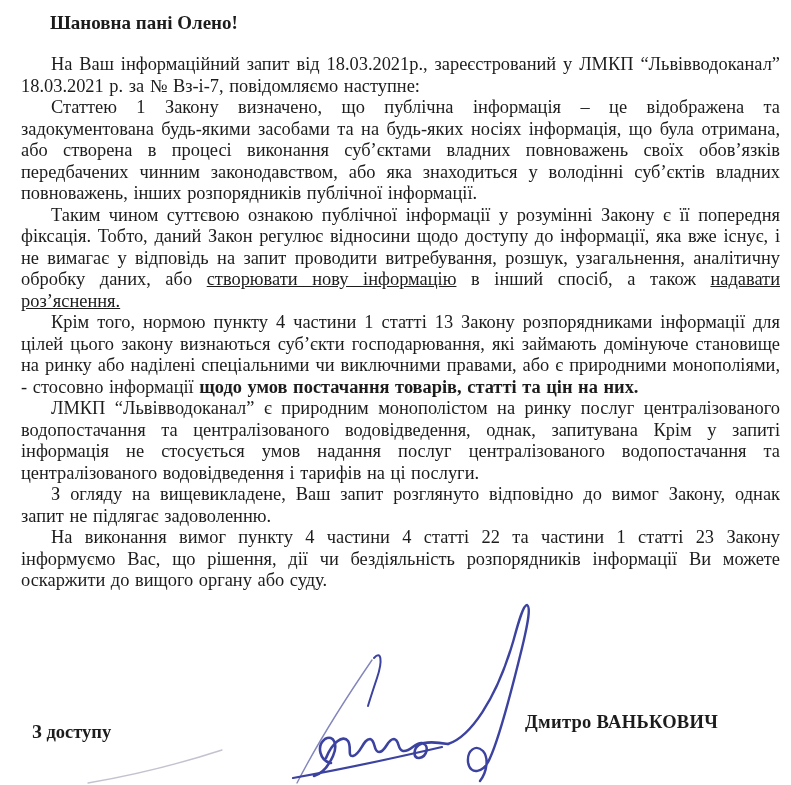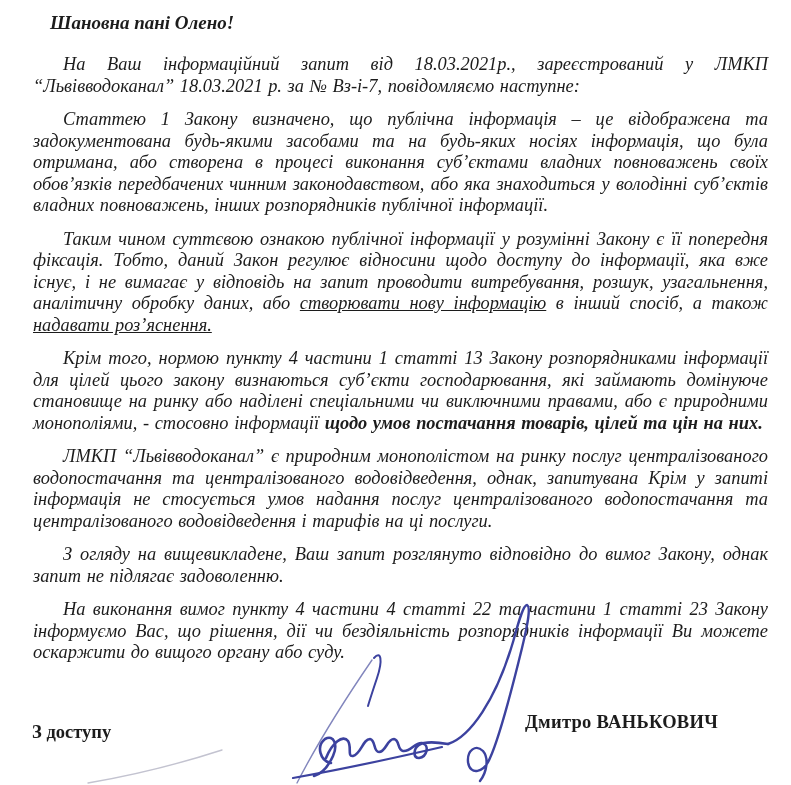--- a/index.html
+++ b/index.html
@@ -6,31 +6,31 @@
   .page{
     position:relative;
     width:791px;height:785px;
     background:#ffffff;
     overflow:hidden;
     font-family:"Liberation Serif", serif;
     color:#1c1c1c;
   }
   .content{
     position:absolute;
-    left:21px;right:11px;top:12px;font-style:italic;
+    left:21px;right:11px;top:12px;
   }
   .salutation{
     font-weight:bold;
     font-size:19px;
     line-height:22px;
     padding-left:29px;
     margin:0 0 20px 0;
   }
   p.para{
-    margin:12px;
+    margin:0;
     text-align:justify;
     text-indent:30px;
     font-size:18.4px;
     line-height:21.5px;
     word-spacing:1px;
   }
   .u{text-decoration:underline;}
   .b{font-weight:bold;}
   .closing{
     position:absolute;
@@ -63,21 +63,21 @@
 
     <div class="salutation">Шановна пані Олено!</div>
 
     <p class="para"><span>На Ваш інформаційний запит від 18.03.2021р., зареєстрований у ЛМКП “Львівводоканал” 18.03.2021 р. за № Вз-і-7, повідомляємо наступне:</span></p>
 
 
     <p class="para"><span>Статтею 1 Закону визначено, що публічна інформація – це відображена та задокументована будь-якими засобами та на будь-яких носіях інформація, що була отримана, або створена в процесі виконання суб’єктами владних повноважень своїх обов’язків передбачених чинним законодавством, або яка знаходиться у володінні суб’єктів владних повноважень, інших розпорядників публічної інформації.</span></p>
 
     <p class="para"><span>Таким чином суттєвою ознакою публічної інформації у розумінні Закону є її попередня фіксація. Тобто, даний Закон регулює відносини щодо доступу до інформації, яка вже існує, і не вимагає у відповідь на запит проводити витребування, розшук, узагальнення, аналітичну обробку даних, або </span><span class="u">створювати нову інформацію</span><span> в інший спосіб, а також </span><span class="u">надавати роз’яснення.</span></p>
 
-    <p class="para"><span>Крім того, нормою пункту 4 частини 1 статті 13 Закону розпорядниками інформації для цілей цього закону визнаються суб’єкти господарювання, які займають домінуюче становище на ринку або наділені спеціальними чи виключними правами, або є природними монополіями, - стосовно інформації </span><span class="b">щодо умов постачання товарів, цілей та цін на них.</span></p>
+    <p class="para"><span>Крім того, нормою пункту 4 частини 1 статті 13 Закону розпорядниками інформації для цілей цього закону визнаються суб’єкти господарювання, які займають домінуюче становище на ринку або наділені спеціальними чи виключними правами, або є природними монополіями, - стосовно інформації </span><span class="b">щодо умов постачання товарів, статті та цін на них.</span></p>
 
     <p class="para"><span>ЛМКП “Львівводоканал” є природним монополістом на ринку послуг централізованого водопостачання та централізованого водовідведення, однак, запитувана Крім у запиті інформація не стосується умов надання послуг централізованого водопостачання та централізованого водовідведення і тарифів на ці послуги.</span></p>
 
     <p class="para"><span>З огляду на вищевикладене, Ваш запит розглянуто відповідно до вимог Закону, однак запит не підлягає задоволенню.</span></p>
 
     <p class="para"><span>На виконання вимог пункту 4 частини 4 статті 22 та частини 1 статті 23 Закону інформуємо Вас, що рішення, дії чи бездіяльність розпорядників інформації Ви можете оскаржити до вищого органу або суду.</span></p>
   </div>
 
   <div class="closing">
     <div>З доступу</div>

